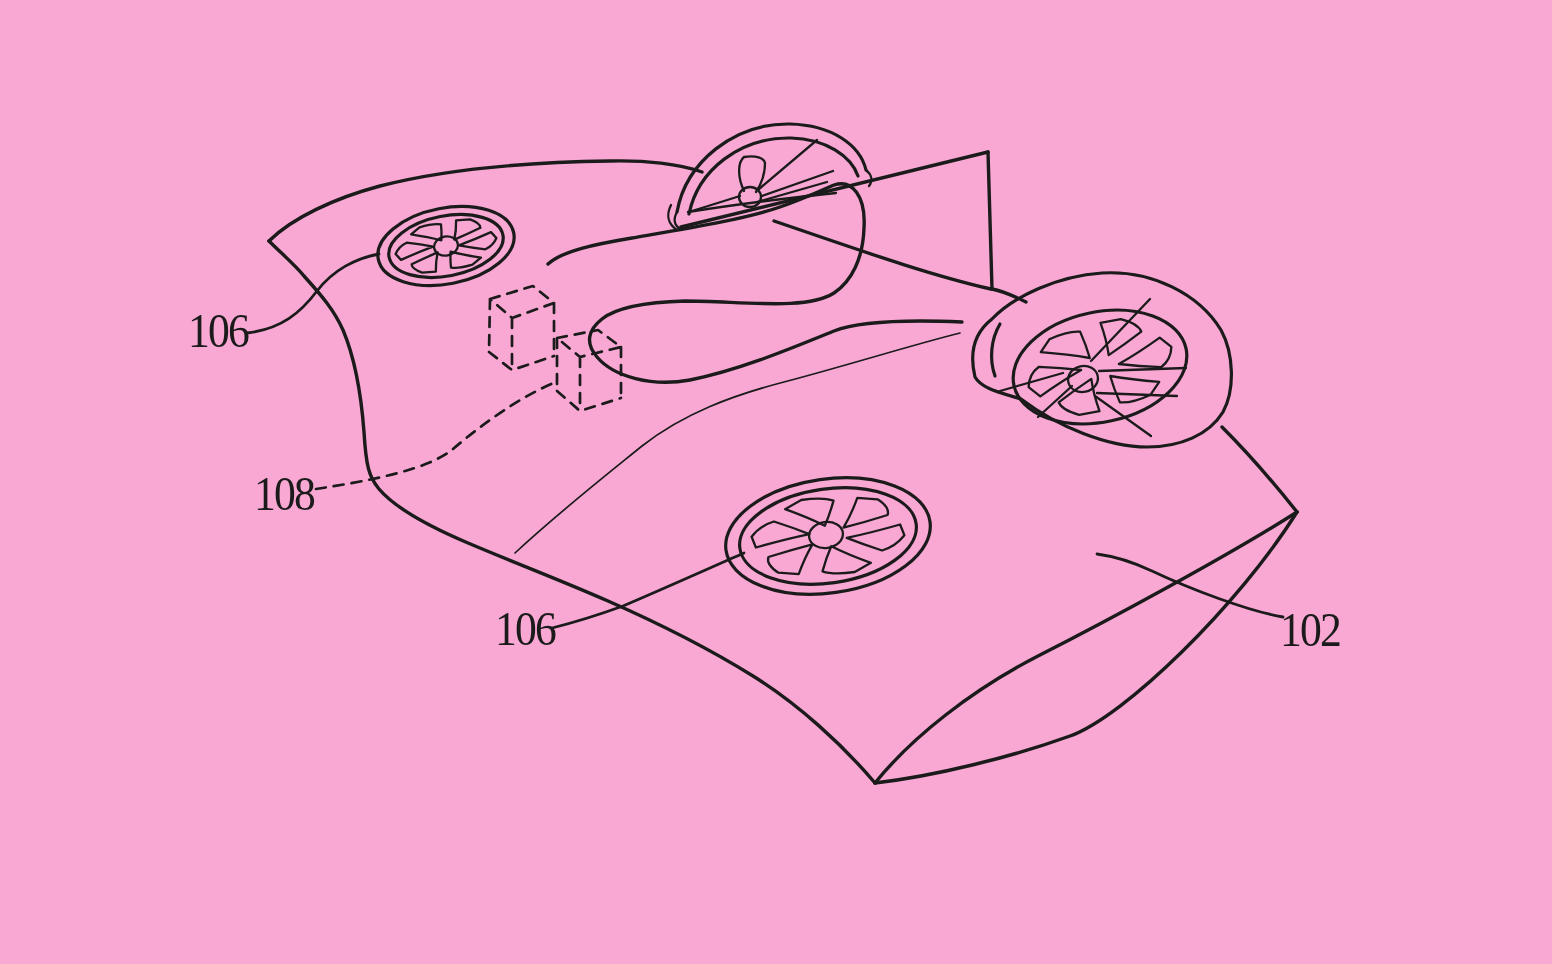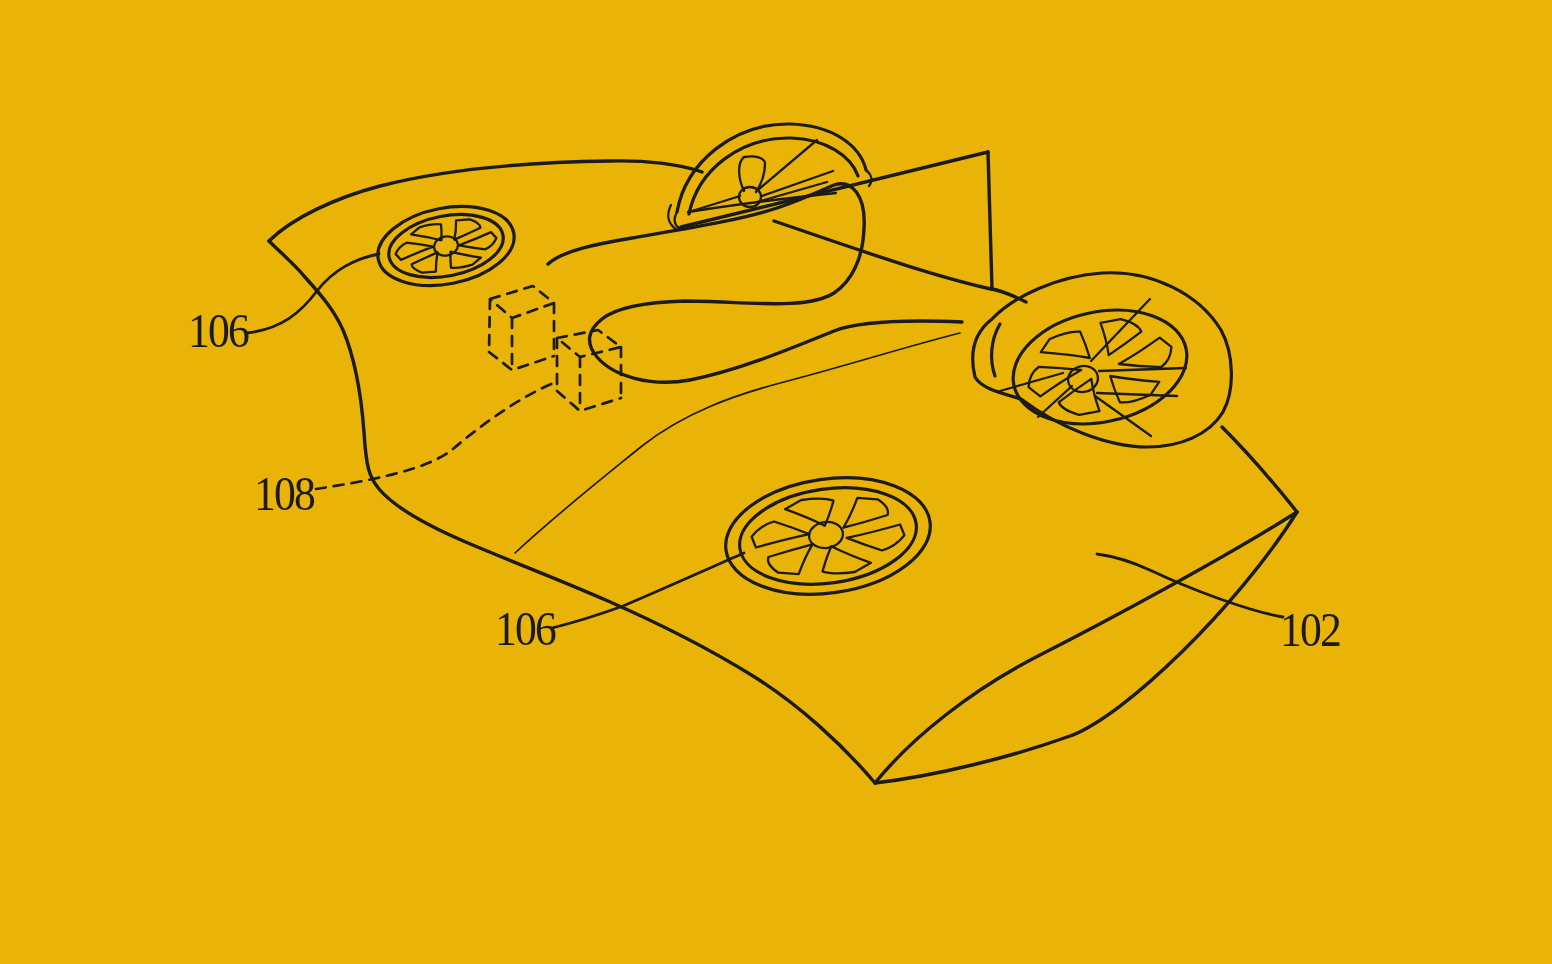--- a/index.html
+++ b/index.html
@@ -12,21 +12,21 @@
   .w-blade{stroke-width:2.3px;}
   .w-leader{stroke-width:2.8px;}
   .w-thin{stroke-width:1.7px;}
   .dashed{stroke-dasharray:10 8;stroke-width:2.7px;}
   .ref-label{font-family:"Liberation Serif","DejaVu Serif",serif;
              font-size:48px;letter-spacing:-2px;fill:#1b1b1b;stroke:none;}
 </style>
 </head>
 <body>
 
-<div class="stage" style="background: #eab308;">
+<div class="stage" style="background: #f9a8d4;">
 <svg width="1552" height="964" viewBox="0 0 1552 964">
   <g id="ink-root" class="ink" stroke="#1b1b1b">
 
     <g>
       <path class="w-outline" d="M 269,241 C 292,218 335,198 380,186 C 450,168 540,162 610,161 C 645,160 680,164 702,172"></path>
       <path class="w-outline" d="M 269,241 C 281,253 295,265 304,276 C 322,296 334,310 343,330 C 354,356 361,392 364,432
            C 366,466 369,477 379,489 C 396,509 428,526 468,543 C 515,563 558,579 608,601
            C 658,623 708,648 753,676 C 798,704 842,744 875,783"></path>
       <path class="w-outline" d="M 875,783 C 912,737 972,690 1038,656 C 1105,622 1228,556 1297,512"></path>
       <path class="w-outline" d="M 875,783 C 935,776 1012,757 1070,736 C 1125,716 1238,606 1297,512"></path>

